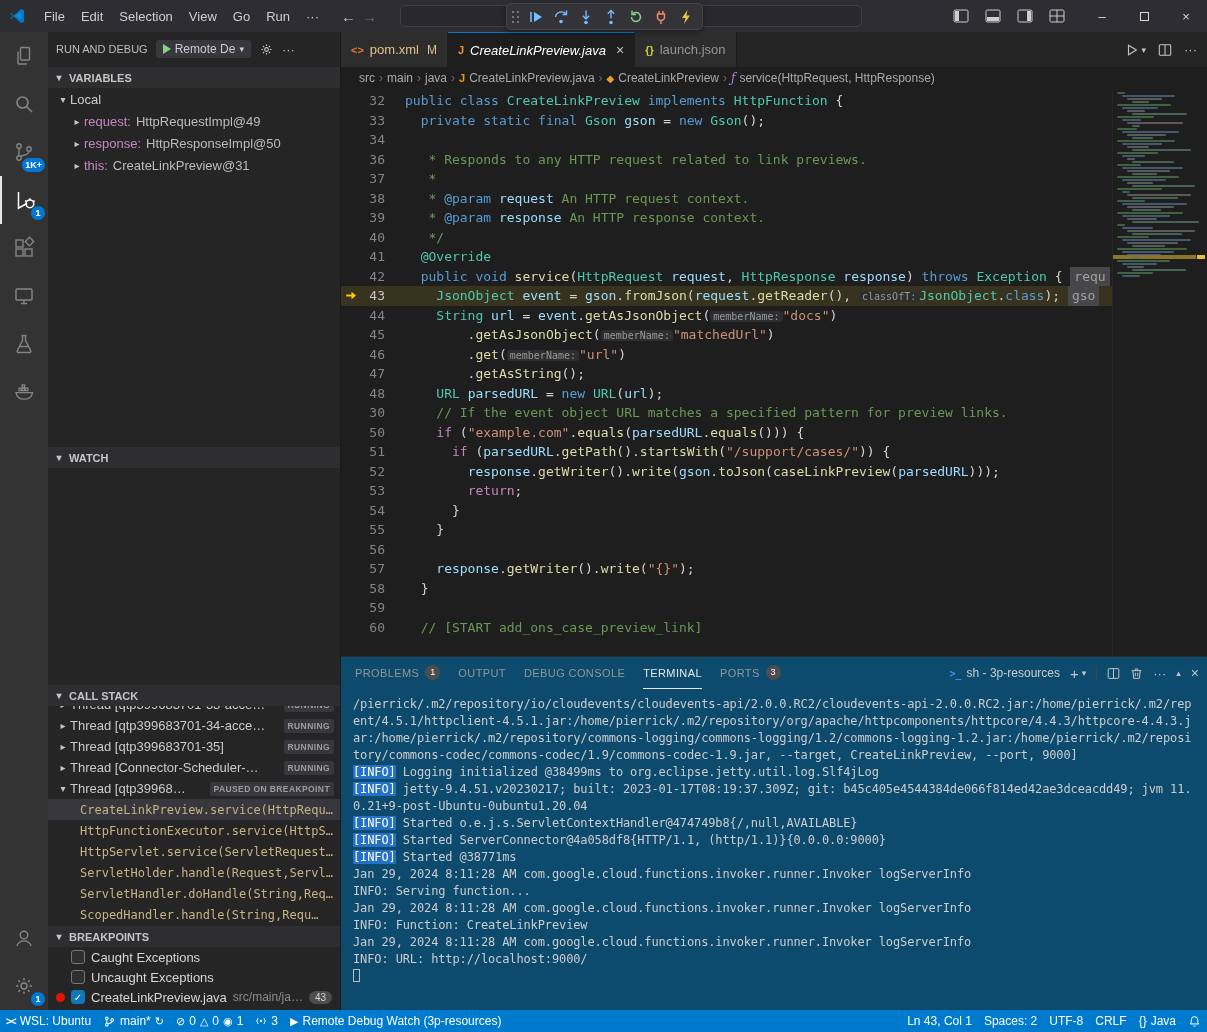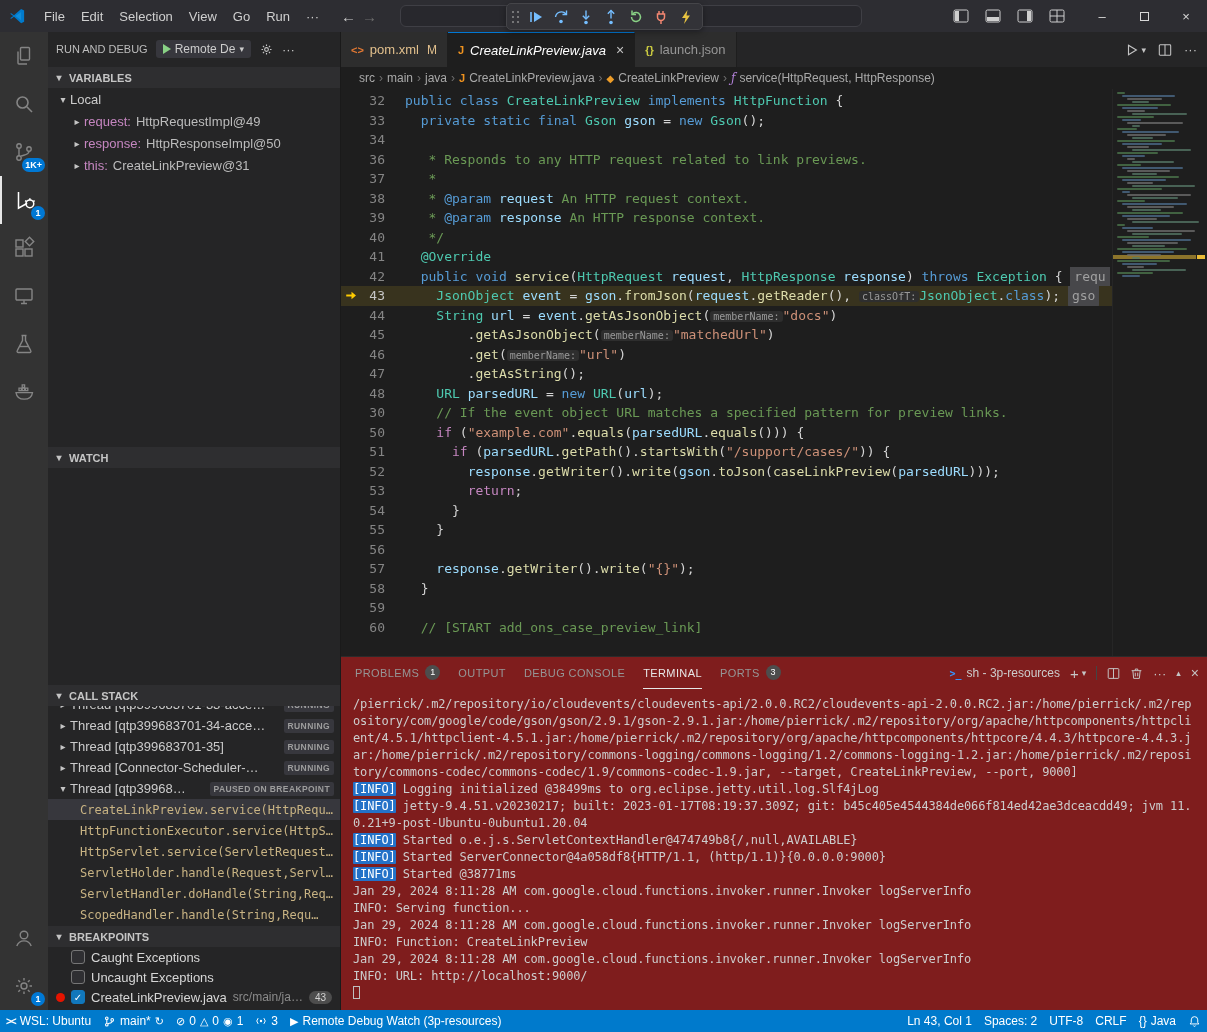--- a/index.html
+++ b/index.html
@@ -96,21 +96,21 @@
   .tk-str{color:#ce9178}.tk-cm{color:#6a9955}.tk-var{color:#9cdcfe}.tk-pl{color:#d4d4d4}
   .tk-jdoc{color:#569cd6}.tk-ann{color:#4ec9b0}
   .tk-hint{color:#999;background:#2e2e2e;border-radius:3px;padding:0 3px;font-size:10px}
   .tk-dbg{color:#a0a0a0;background:#47474a;border-radius:2px;padding:4px 4px;}
   .minimap{position:absolute;right:0;top:0;bottom:0;width:95px;padding:3px 12px 0 0;border-left:1px solid rgba(255,255,255,.04)}
   .mm-line{height:2px;margin-bottom:1px;border-radius:1px;opacity:.75}
   .mm-marker{position:absolute;left:0;width:83px;top:166px;height:4px;background:rgba(234,187,54,.55)}
   .ruler-mark{position:absolute;right:2px;top:166px;width:8px;height:4px;background:#eabb36}
 
   
-  .panel{height:354px;background:#7f1d1d;border-top:1px solid #2b2b2b;display:flex;flex-direction:column}
+  .panel{height:354px;background:#0c4a6e;border-top:1px solid #2b2b2b;display:flex;flex-direction:column}
   .panel-header{height:32px;display:flex;align-items:center;padding:0 8px 0 14px}
   .panel-tabs{display:flex;gap:18px;height:100%}
   .ptab{display:flex;align-items:center;gap:6px;font-size:11px;letter-spacing:.4px;color:#969696;height:100%;border-bottom:1px solid transparent}
   .ptab.active{color:#e7e7e7;border-bottom-color:#e7e7e7}
   .pbadge{background:#4d4d4d;color:#fff;font-size:9px;min-width:15px;height:15px;line-height:15px;text-align:center;border-radius:8px;padding:0 2px}
   .panel-actions{margin-left:auto;display:flex;align-items:center;gap:10px;color:#c5c5c5}
   .term-select{display:flex;align-items:center;gap:5px;font-size:12px;color:#cccccc}
   .term-glyph{font-family:"DejaVu Sans Mono",monospace;font-size:10px;color:#3794ff;font-weight:bold}
   .pa-sep{width:1px;height:14px;background:#444}
   .pa{display:flex;align-items:center;gap:1px}
@@ -720,21 +720,20 @@
                 <path d="M2 4.5h12M6.5 4.5v-2h3v2M3.5 4.5 4.5 14h7l1-9.5M6.5 7v4.5M9.5 7v4.5"></path>
               </svg>
             </span>
           <span class="pa">···</span>
           <span class="pa" style="font-size:9px">▴</span>
           <span class="pa" style="font-size:14px">×</span>
         </div>
       </div>
       <div class="terminal">
           <div class="term-line"><span class="tm-pl">/pierrick/.m2/repository/io/cloudevents/cloudevents-api/2.0.0.RC2/cloudevents-api-2.0.0.RC2.jar:/home/pierrick/.m2/rep</span></div>
-          <div class="term-line"><span class="tm-pl">ository/com/google/code/gson/gson/2.9.1/gson-2.9.1.jar:/home/pierrick/.m2/repository/org/apache/httpcomponents/httpcli</span></div>
           <div class="term-line"><span class="tm-pl">ent/4.5.1/httpclient-4.5.1.jar:/home/pierrick/.m2/repository/org/apache/httpcomponents/httpcore/4.4.3/httpcore-4.4.3.j</span></div>
           <div class="term-line"><span class="tm-pl">ar:/home/pierrick/.m2/repository/commons-logging/commons-logging/1.2/commons-logging-1.2.jar:/home/pierrick/.m2/reposi</span></div>
           <div class="term-line"><span class="tm-pl">tory/commons-codec/commons-codec/1.9/commons-codec-1.9.jar, --target, CreateLinkPreview, --port, 9000]</span></div>
           <div class="term-line"><span class="tm-info">[INFO]</span><span class="tm-pl"> Logging initialized @38499ms to org.eclipse.jetty.util.log.Slf4jLog</span></div>
           <div class="term-line"><span class="tm-info">[INFO]</span><span class="tm-pl"> jet­ty-9.4.51.v20230217; built: 2023-01-17T08:19:37.309Z; git: b45c405e4544384de066f814ed42ae3dceacdd49; jvm 11.</span></div>
           <div class="term-line"><span class="tm-pl">0.21+9-post-Ubuntu-0ubuntu1.20.04</span></div>
           <div class="term-line"><span class="tm-info">[INFO]</span><span class="tm-pl"> Started o.e.j.s.ServletContextHandler@474749b8{/,null,AVAILABLE}</span></div>
           <div class="term-line"><span class="tm-info">[INFO]</span><span class="tm-pl"> Started ServerConnector@4a058df8{HTTP/1.1, (http/1.1)}{0.0.0.0:9000}</span></div>
           <div class="term-line"><span class="tm-info">[INFO]</span><span class="tm-pl"> Started @38771ms</span></div>
           <div class="term-line"><span class="tm-pl">Jan 29, 2024 8:11:28 AM com.google.cloud.functions.invoker.runner.Invoker logServerInfo</span></div>

